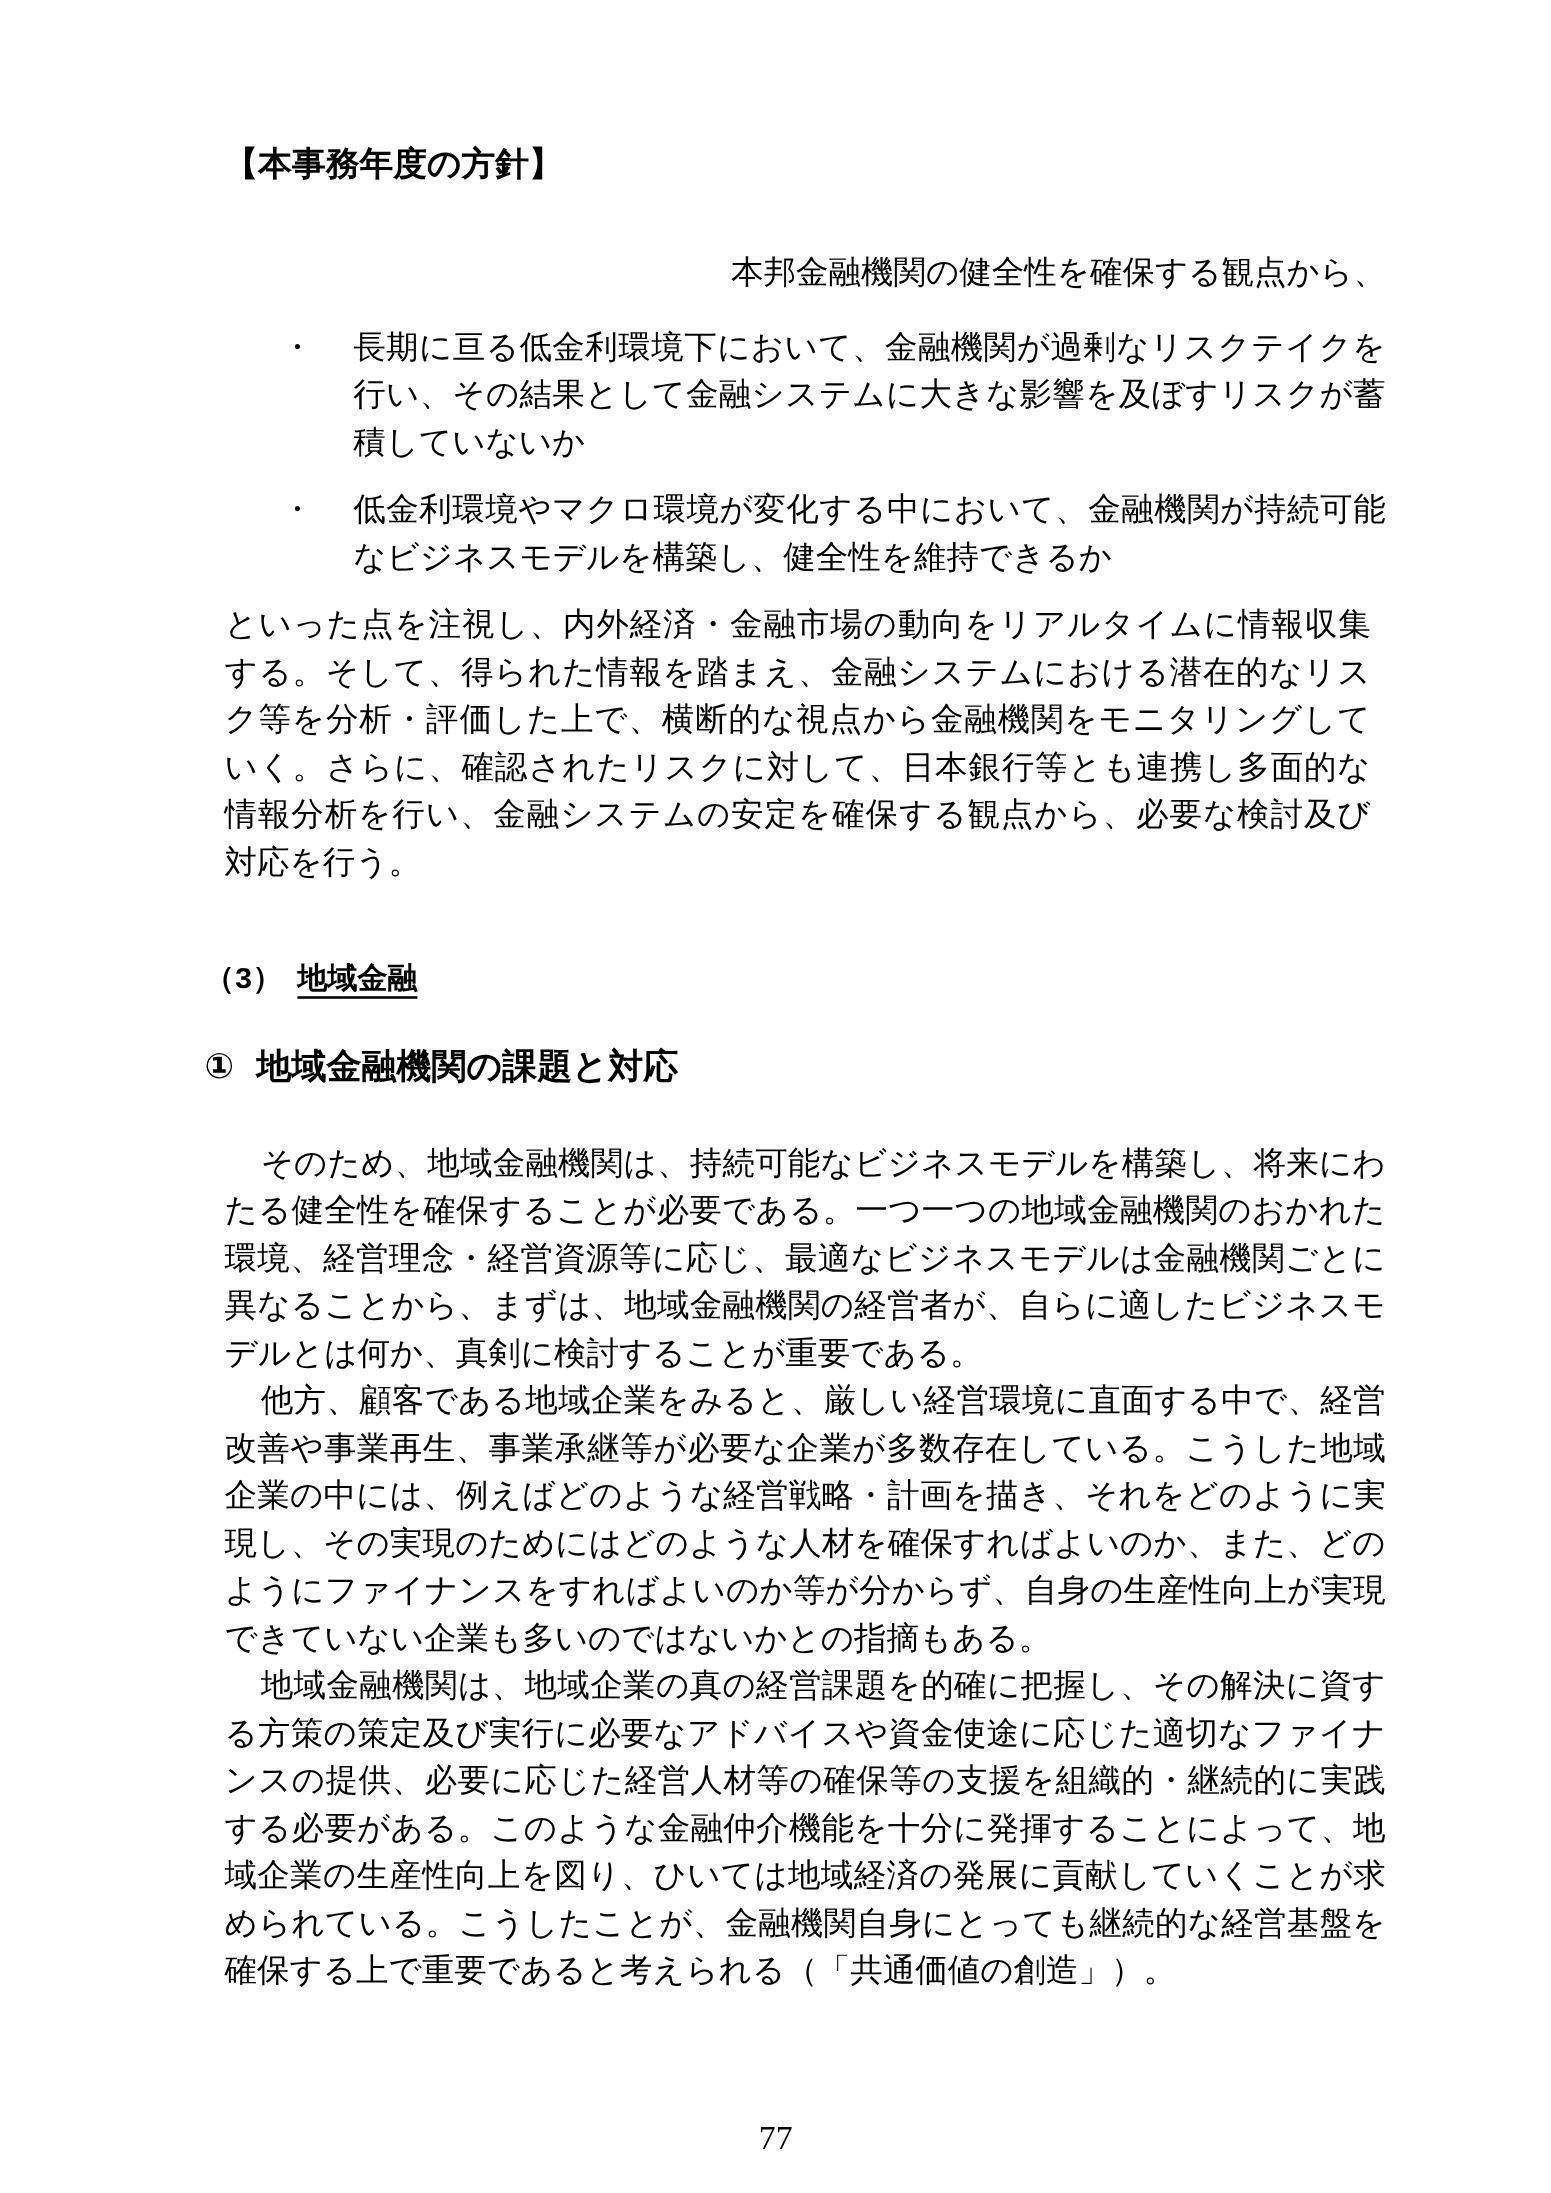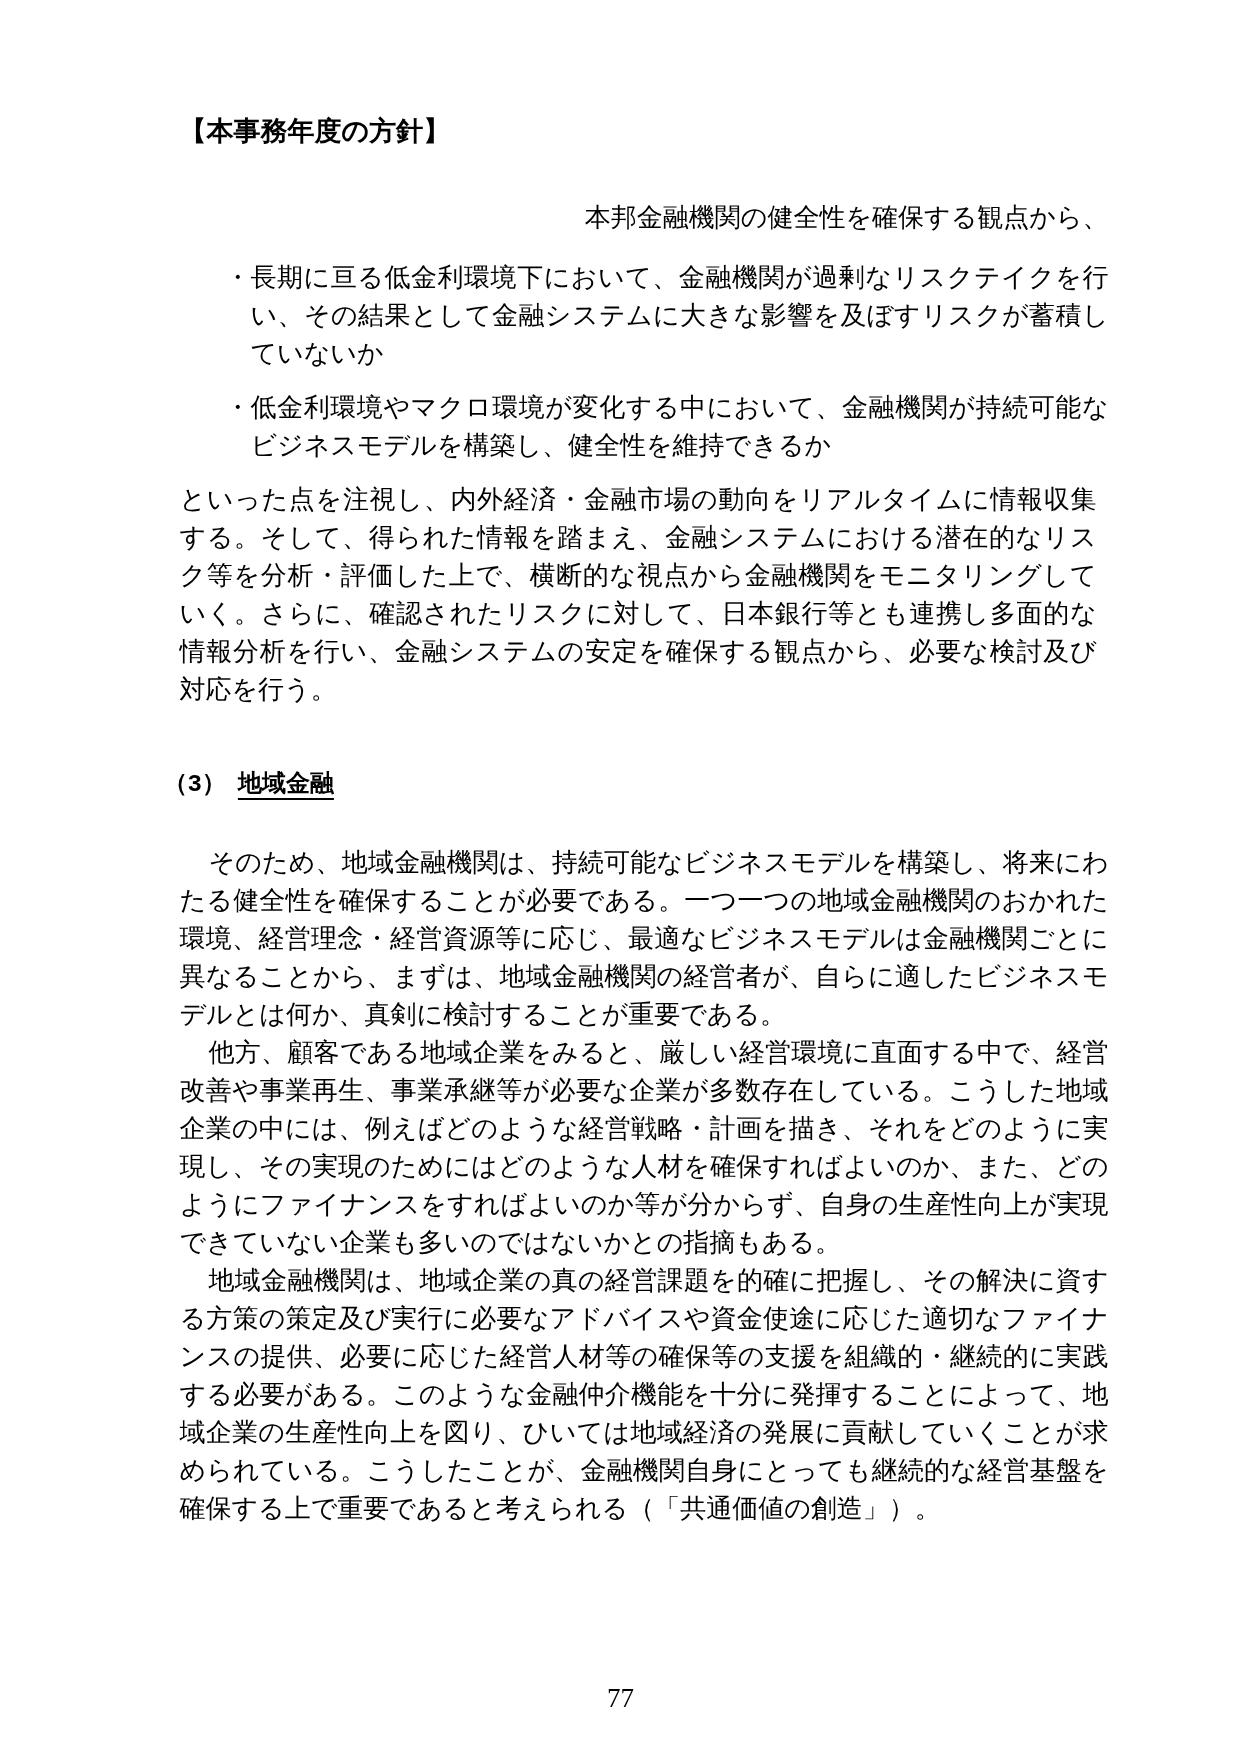--- a/index.html
+++ b/index.html
@@ -43,20 +43,21 @@
   .bullet-item:first-child {
     margin-top: 0;
   }
   .bullet-marker {
     flex: none;
     width: 26px;
   }
   .bullet-text {
     flex: 1;
     text-align: justify;
+    margin-left: 32px;
   }
   .closing-para {
     margin: 16px 12px 0 0;
     text-align: justify;
   }
   .section-heading {
     margin: 58px 0 0 -16px;
     font-size: 24px;
     font-weight: bold;
     line-height: 38px;
@@ -87,21 +88,21 @@
   }
   .body-para {
     margin: 0;
     text-indent: 29px;
     text-align: justify;
   }
   .page-number {
     position: absolute;
     left: 0;
     right: 0;
-    bottom: 42px;
+    bottom: 30px;
     text-align: center;
     font-family: "Liberation Serif", "DejaVu Serif", serif;
     font-size: 27px;
     line-height: 27px;
   }
 </style>
 </head>
 <body>
 
 <div class="page">
@@ -120,20 +121,23 @@
       <span class="bullet-text">低金利環境やマクロ環境が変化する中において、金融機関が持続可能なビジネスモデルを構築し、健全性を維持できるか</span>
     </div>
   </div>
 
   <p class="closing-para">といった点を注視し、内外経済・金融市場の動向をリアルタイムに情報収集する。そして、得られた情報を踏まえ、金融システムにおける潜在的なリスク等を分析・評価した上で、横断的な視点から金融機関をモニタリングしていく。さらに、確認されたリスクに対して、日本銀行等とも連携し多面的な情報分析を行い、金融システムの安定を確保する観点から、必要な検討及び対応を行う。</p>
 
   <h2 class="section-heading">
     <span class="section-number">（3）</span><span class="section-title-underline">地域金融</span>
   </h2>
 
+  <h3 class="subsection-heading">
+    <span class="subsection-number">①</span><span>地域金融機関の課題と対応</span>
+  </h3>
 
 
   <div class="body-block">
     <p class="body-para">そのため、地域金融機関は、持続可能なビジネスモデルを構築し、将来にわたる健全性を確保することが必要である。一つ一つの地域金融機関のおかれた環境、経営理念・経営資源等に応じ、最適なビジネスモデルは金融機関ごとに異なることから、まずは、地域金融機関の経営者が、自らに適したビジネスモデルとは何か、真剣に検討することが重要である。</p>
     <p class="body-para">他方、顧客である地域企業をみると、厳しい経営環境に直面する中で、経営改善や事業再生、事業承継等が必要な企業が多数存在している。こうした地域企業の中には、例えばどのような経営戦略・計画を描き、それをどのように実現し、その実現のためにはどのような人材を確保すればよいのか、また、どのようにファイナンスをすればよいのか等が分からず、自身の生産性向上が実現できていない企業も多いのではないかとの指摘もある。</p>
     <p class="body-para">地域金融機関は、地域企業の真の経営課題を的確に把握し、その解決に資する方策の策定及び実行に必要なアドバイスや資金使途に応じた適切なファイナンスの提供、必要に応じた経営人材等の確保等の支援を組織的・継続的に実践する必要がある。このような金融仲介機能を十分に発揮することによって、地域企業の生産性向上を図り、ひいては地域経済の発展に貢献していくことが求められている。こうしたことが、金融機関自身にとっても継続的な経営基盤を確保する上で重要であると考えられる（「共通価値の創造」）。</p>
   </div>
 
   <div class="page-number">77</div>
 

